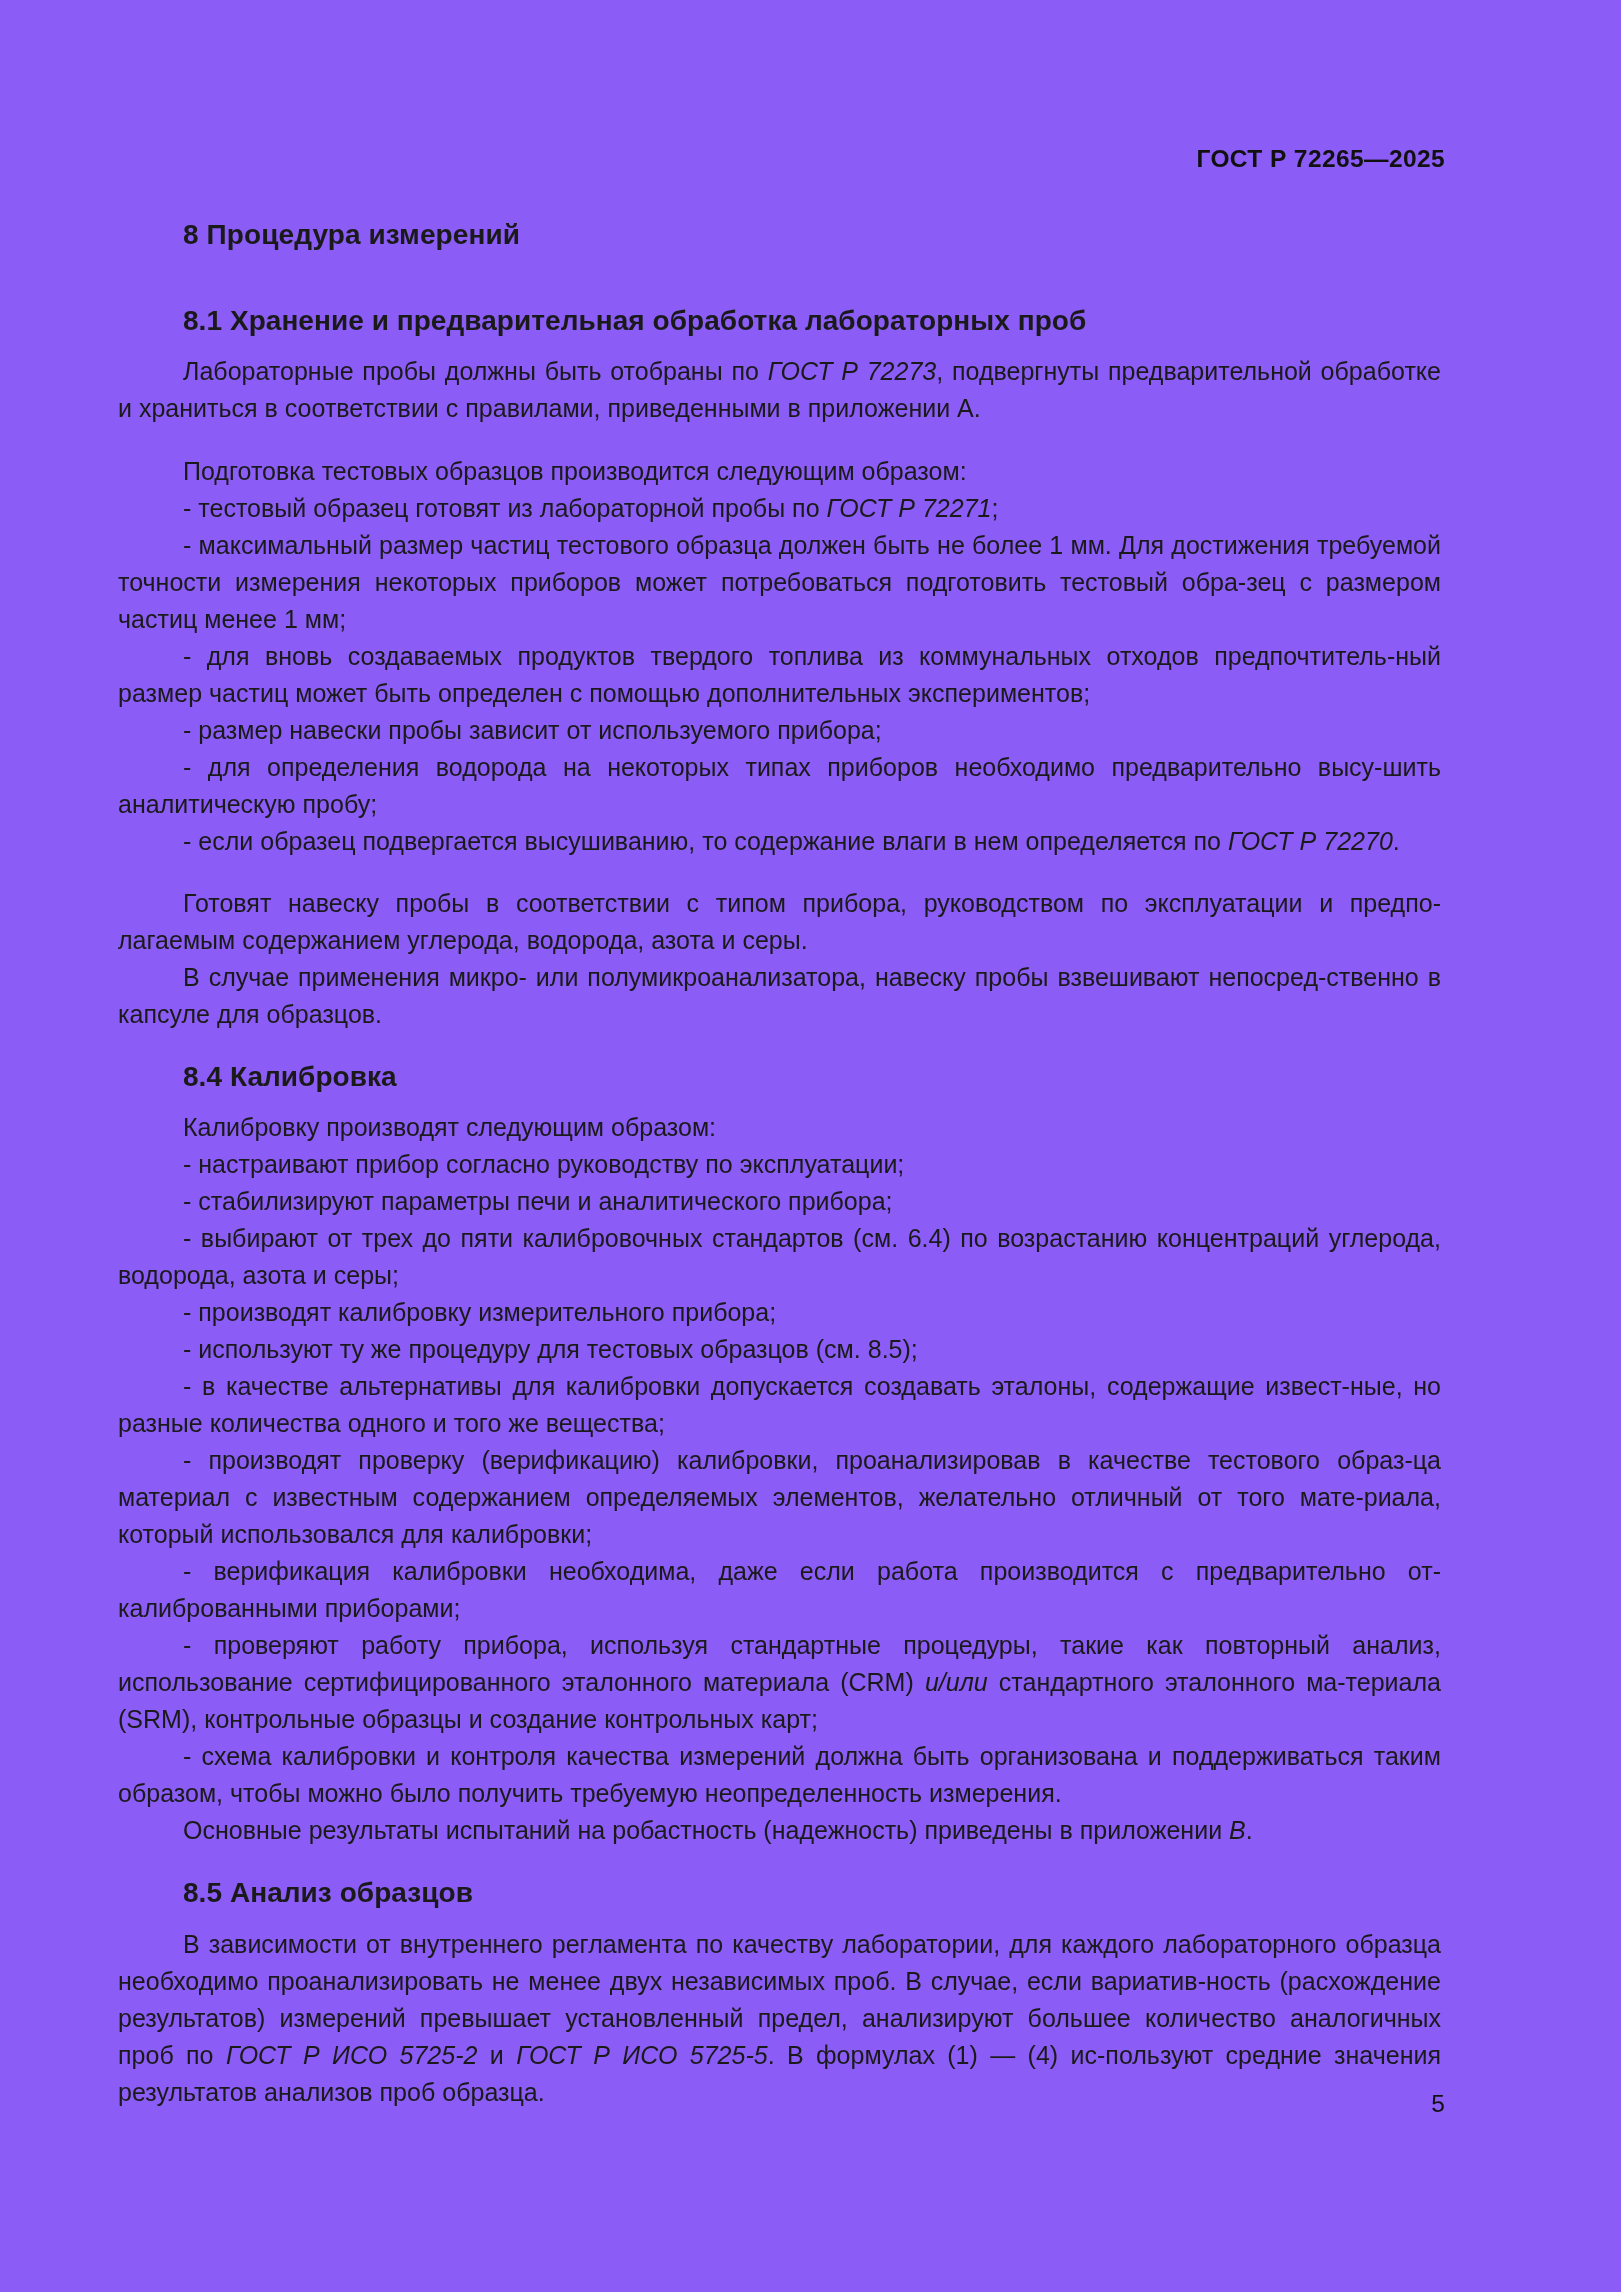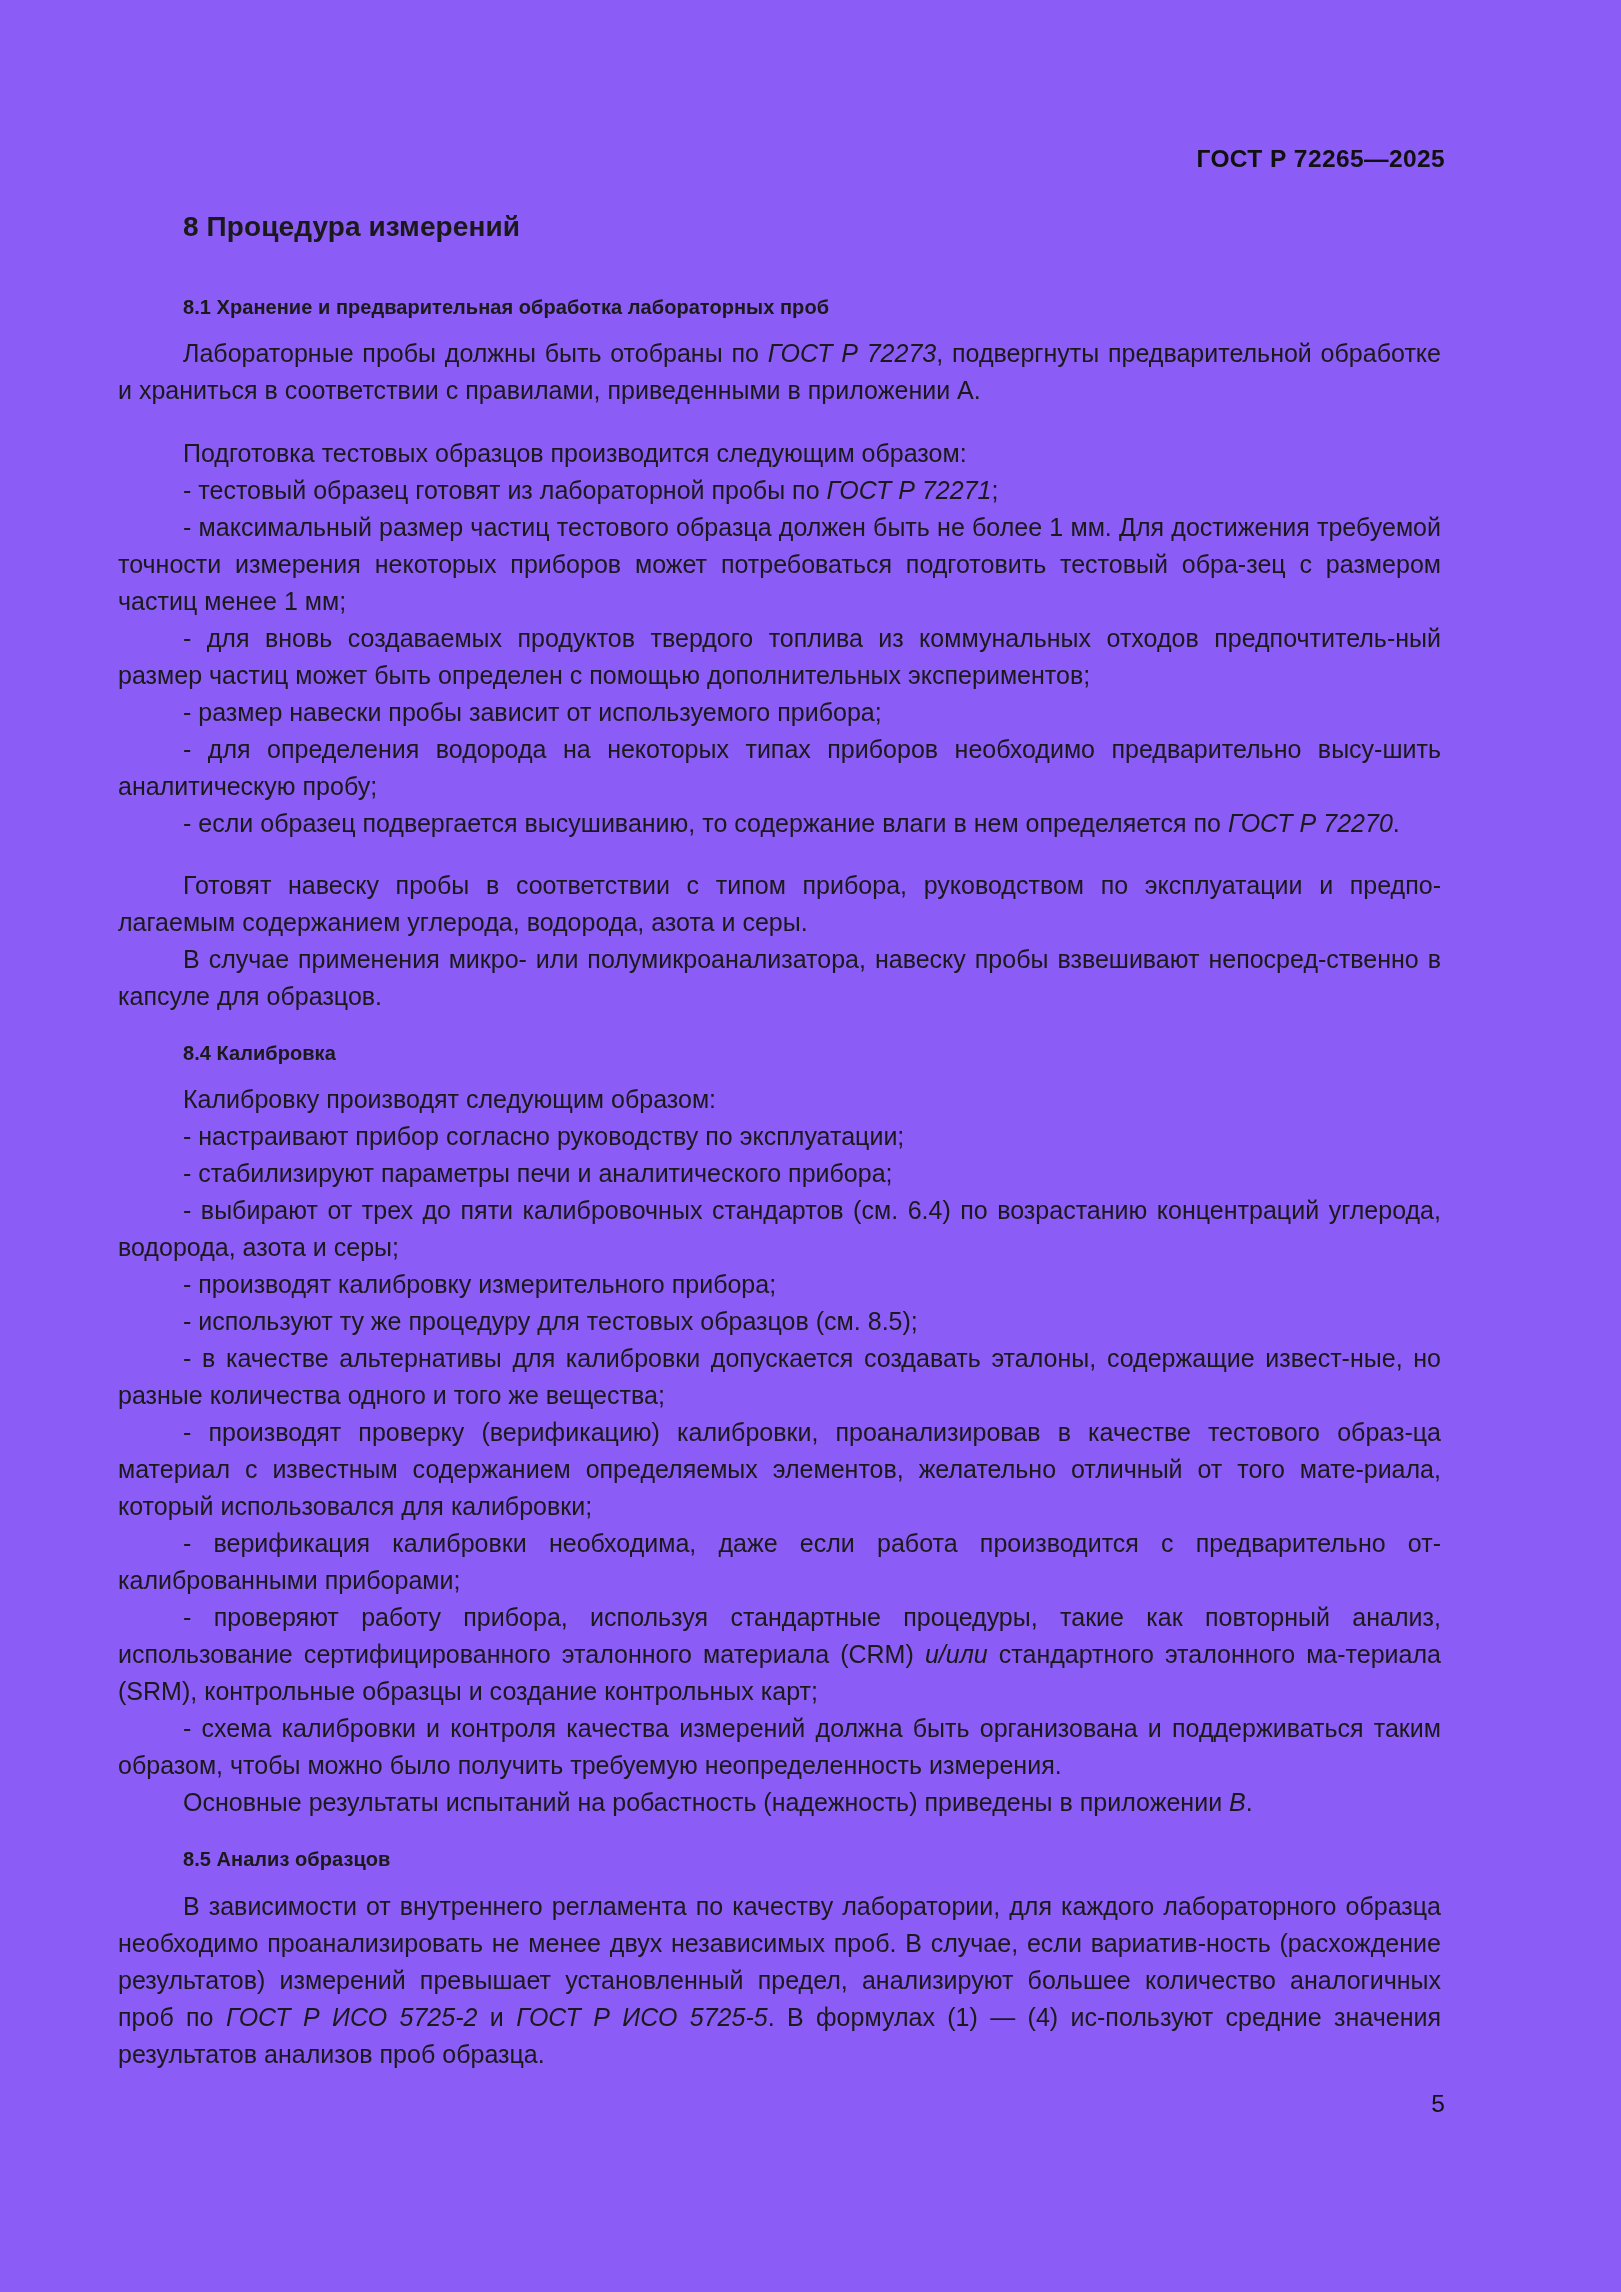--- a/index.html
+++ b/index.html
@@ -28,34 +28,34 @@
     font-weight: bold;
     letter-spacing: 0.4px;
     color: #111;
     white-space: nowrap;
   }
 
   
   .column {
     position: absolute;
     left: 118px;
-    top: 210px;
+    top: 218px;
     width: 1323px;
   }
 
   h1.chapter {
     font-size: 28px;
     font-weight: bold;
     margin: 0 0 51px 65px;
     letter-spacing: 0.1px;
     line-height: 1.2;
   }
 
   h2.section {
-    font-size: 20px;
+    font-size: 28px;
     font-weight: bold;
     margin: 0 0 15.7px 65px;
     line-height: 1.25;
     letter-spacing: 0.05px;
   }
 
   p {
     font-size: 25px;
     line-height: 37px;
     margin: 0;

